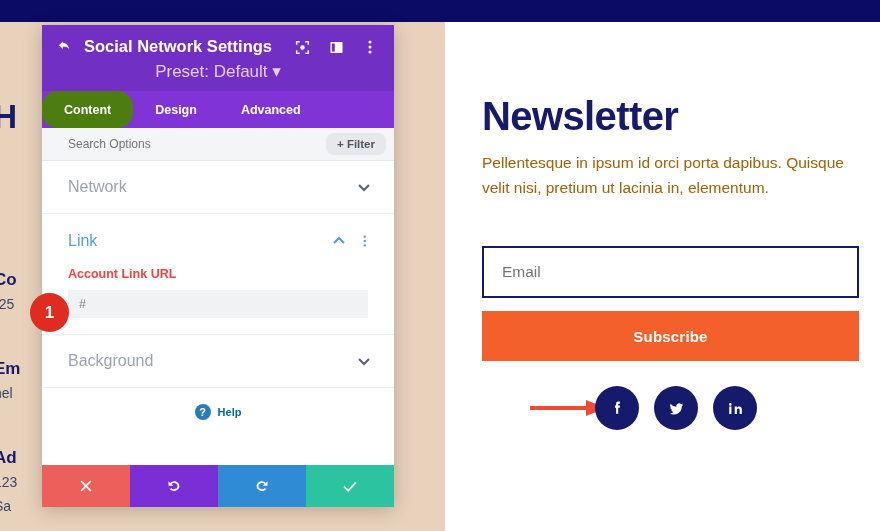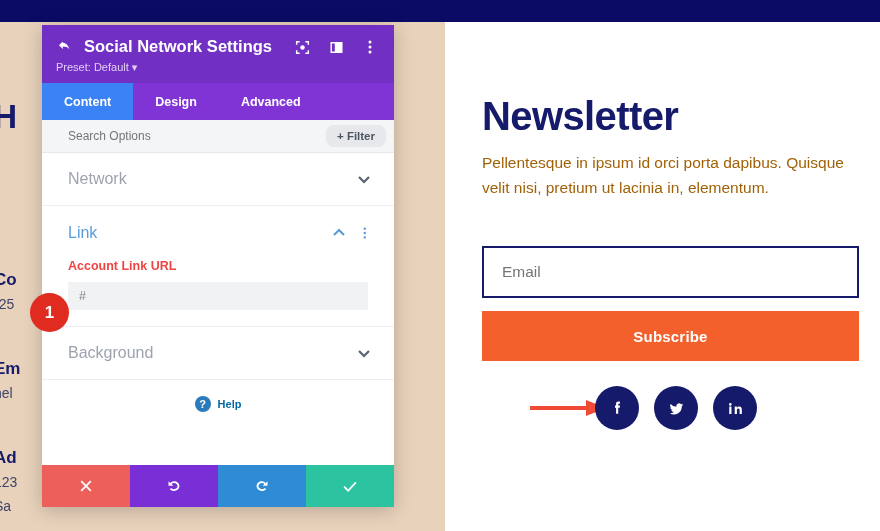--- a/index.html
+++ b/index.html
@@ -82,29 +82,29 @@
     display: flex; flex-direction: column; overflow: hidden;
   }
   .p-head { background: #7130c3; padding: 12px 14px 9px 14px; position: relative; }
   .p-head-row { display: flex; align-items: flex-start; }
   .back-ico { width: 18px; height: 18px; margin-right: 10px; flex: none; }
   .back-ico svg { width: 18px; height: 18px; fill: #ffffff; }
   .p-title { color: #ffffff; font-size: 16.5px; font-weight: 700; flex: 1; white-space: nowrap; }
   .hd-ico { width: 20px; height: 20px; margin-left: 14px; cursor: pointer; flex: none;
             display:flex; align-items:center; justify-content:center; }
   .hd-ico svg { fill: #ffffff; }
-  .preset { color: #e3cdf7; font-size: 11px; margin-top: 4px; cursor: pointer; }
+  .preset { color: #e3cdf7; font-size: 17px; margin-top: 4px; cursor: pointer; text-align: center; }
 
   .p-tabs { background: #8034d6; display: flex; height: 37px; }
   .p-tab {
     flex: none; display: flex; align-items: center; justify-content: center;
     color: #ffffff; font-size: 12.5px; font-weight: 600; cursor: pointer;
     padding: 0 22px;
   }
-  .p-tab.active { background: #3b82f6; }
+  .p-tab.active { background: #4d7c0f; border-radius: 15px; }
 
   .p-search {
     background: #f4f5f7; border-bottom: 1px solid #e6e8ec;
     display: flex; align-items: center; height: 33px; padding-left: 26px; padding-right: 8px;
   }
   .p-search-input {
     flex: 1; border: none; background: transparent; outline: none;
     font-size: 12px; color: #9aa0ab; font-family: "Liberation Sans", sans-serif;
   }
   .filter-btn {

